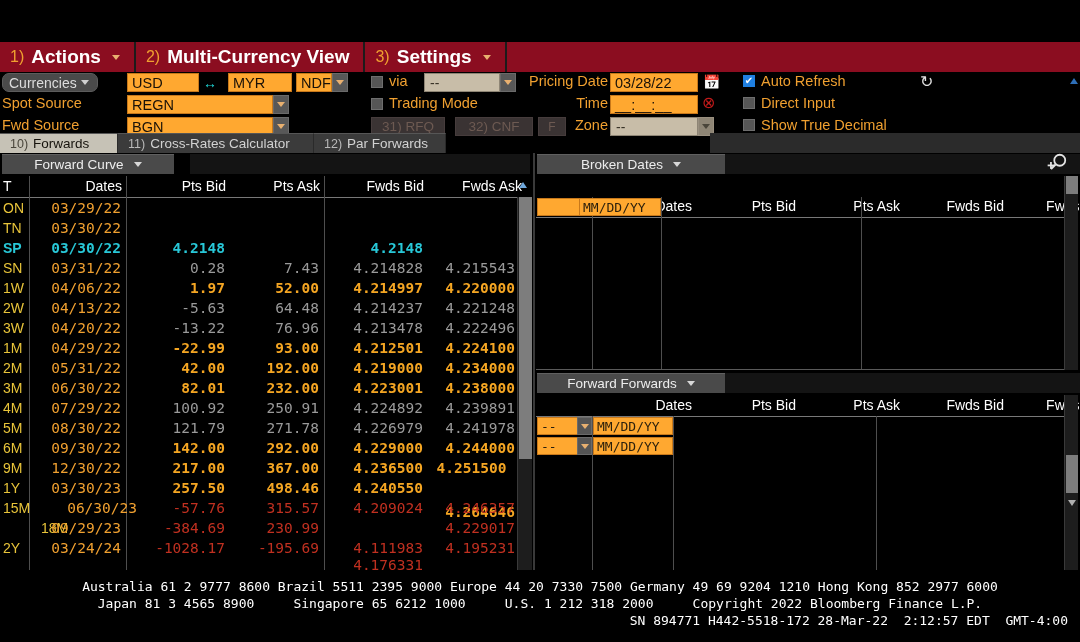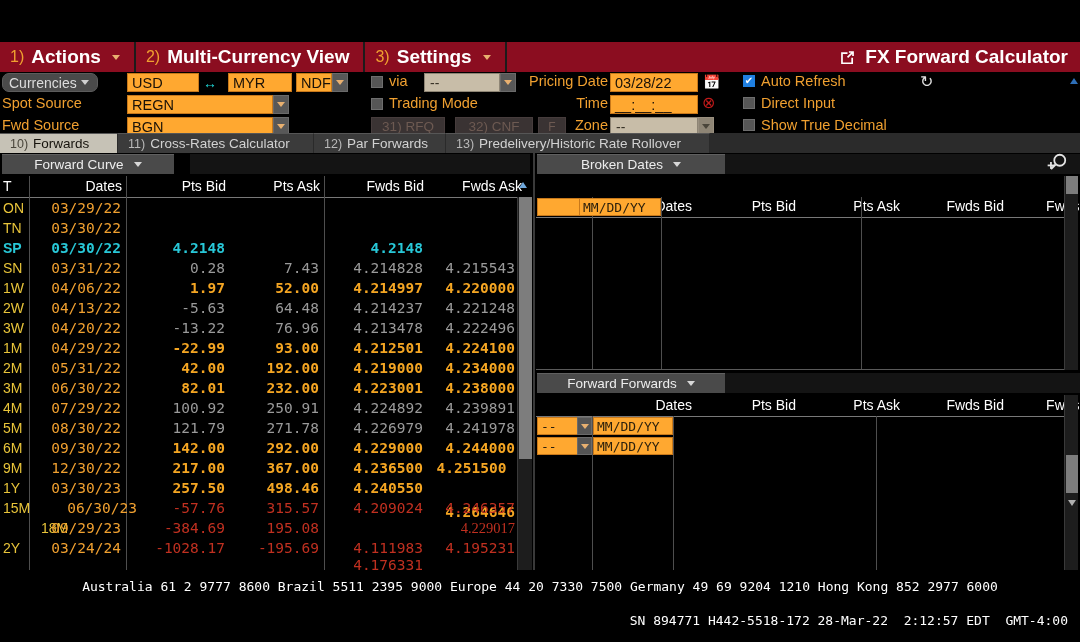--- a/index.html
+++ b/index.html
@@ -187,29 +187,20 @@
     <div class="tb-item">
       <span class="tb-num">2)</span>
       <span>Multi-Currency View</span>
     </div>
     <div class="tb-item">
       <span class="tb-num">3)</span>
       <span>Settings</span>
       <span class="caret-dn"></span>
     </div>
     <div class="tb-item tb-spacer"></div>
-    <div class="tb-right">
-      <span class="ext-icon">
-        <svg viewBox="0 0 16 16" width="17" height="17">
-          <path d="M2 3 h6 v1.6 H3.6 v8 h8 V8.2 h1.6 V14 H2 Z" fill="#ffffff"></path>
-          <path d="M9.3 2 H14 v4.7 h-1.6 V4.7 L8.6 8.5 L7.5 7.4 L11.3 3.6 H9.3 Z" fill="#ffffff"></path>
-        </svg>
-      </span>
-      <span>FX Forward Calculator</span>
-    </div>
   </div>
 
   <div class="params">
 
     <div class="grey-btn" style="left:2px; top:1px; width:96px; height:19px;border-radius:7px;">
       <span>Currencies</span>
       <span class="caret-dn"></span>
     </div>
     <div class="p-label" style="left:2px; top:23px;">Spot Source</div>
     <div class="p-label" style="left:2px; top:45px;">Fwd Source</div>
@@ -281,24 +272,20 @@
       <span class="tnum">10)</span>
       <span>Forwards</span>
     </div>
     <div class="tab" style="left:118px; width:196px;">
       <span class="tnum">11)</span>
       <span>Cross-Rates Calculator</span>
     </div>
     <div class="tab" style="left:314px; width:132px;">
       <span class="tnum">12)</span>
       <span>Par Forwards</span>
-    </div>
-    <div class="tab" style="left:446px; width:264px;">
-      <span class="tnum">13)</span>
-      <span>Predelivery/Historic Rate Rollover</span>
     </div>
     <div class="barfill" style="left:710px; top:0px; width:370px; height:20px; background:#2b2b2b;"></div>
   </div>
 
   <div class="sect-bar" style="left:2px; top:154px; width:172px;">
     <span>Forward Curve</span>
     <span class="caret-dn"></span>
   </div>
   <div class="barfill" style="left:190px; top:154px; width:340px;"></div>
 
@@ -400,23 +387,23 @@
       <div class="cell c-amber-b" style="left: 428px; top: 478px; width: 90px; margin-top: 24px;">4.264646</div>
       <div class="cell tenor c-yellow" style="left: 0px; top: 498px; width: 28px;">15M</div>
       <div class="cell c-amber" style="left: 46px; top: 498px; width: 94px;">06/30/23</div>
       <div class="cell c-red" style="left: 128px; top: 498px; width: 100px;">-57.76</div>
       <div class="cell c-red" style="left: 230px; top: 498px; width: 92px;">315.57</div>
       <div class="cell c-red" style="left: 326px; top: 498px; width: 100px;">4.209024</div>
       <div class="cell c-red" style="left: 428px; top: 498px; width: 90px;">4.246357</div>
       <div class="cell tenor c-yellow" style="left: 0px; top: 518px; width: 28px; padding-left: 41px;">18M</div>
       <div class="cell c-amber" style="left: 30px; top: 518px; width: 94px;">09/29/23</div>
       <div class="cell c-red" style="left: 128px; top: 518px; width: 100px;">-384.69</div>
-      <div class="cell c-red" style="left: 230px; top: 518px; width: 92px;">195.08</div>
+      <div class="cell c-red" style="left: 230px; top: 518px; width: 92px;">230.99</div>
       <div class="cell c-red" style="left: 326px; top: 518px; width: 100px; margin-top: 37px;">4.176331</div>
-      <div class="cell c-red" style="left: 428px; top: 518px; width: 90px; font-family: Liberation Serif, serif;">4.229017</div>
+      <div class="cell c-red" style="left: 428px; top: 518px; width: 90px;">4.229017</div>
       <div class="cell tenor c-yellow" style="left: 0px; top: 538px; width: 28px;">2Y</div>
       <div class="cell c-amber" style="left: 30px; top: 538px; width: 94px;">03/24/24</div>
       <div class="cell c-red" style="left: 128px; top: 538px; width: 100px;">-1028.17</div>
       <div class="cell c-red" style="left: 230px; top: 538px; width: 92px;">-195.69</div>
       <div class="cell c-red" style="left: 326px; top: 538px; width: 100px;">4.111983</div>
       <div class="cell c-red" style="left: 428px; top: 538px; width: 90px;">4.195231</div>
     </div>
 
   <div class="sbar" style="left:517px; top:197px; width:15px; height:373px;">
     <div class="sthumb" style="left:1px; top:0px; width:13px; height:262px;"></div>
@@ -491,16 +478,17 @@
   <div class="mini-amber" style="left:593px; top:437px; width:80px; height:18px;">MM/DD/YY</div>
 
   <div class="sbar" style="left:1064px; top:395px; width:14px; height:175px;">
     <div class="sthumb" style="left:1px; top:60px; width:12px; height:38px;"></div>
     <div class="sarrow" style="left:3px; top:105px;
          border-left:4px solid transparent;border-right:4px solid transparent;border-top:6px solid #b0b0b0;"></div>
   </div>
 
   <div class="footer">
     <div class="foot-line" style="left:0; top:4px; width:1080px; text-align:center;">Australia 61 2 9777 8600 Brazil 5511 2395 9000 Europe 44 20 7330 7500 Germany 49 69 9204 1210 Hong Kong 852 2977 6000</div>
+    <div class="foot-line" style="left:0; top:21px; width:1080px; text-align:center;">Japan 81 3 4565 8900     Singapore 65 6212 1000     U.S. 1 212 318 2000     Copyright 2022 Bloomberg Finance L.P.</div>
     <div class="foot-line" style="left:0; top:38px; width:1068px; text-align:right;">SN 894771 H442-5518-172 28-Mar-22  2:12:57 EDT  GMT-4:00</div>
   </div>
 
 </div>
 
 </body></html>

